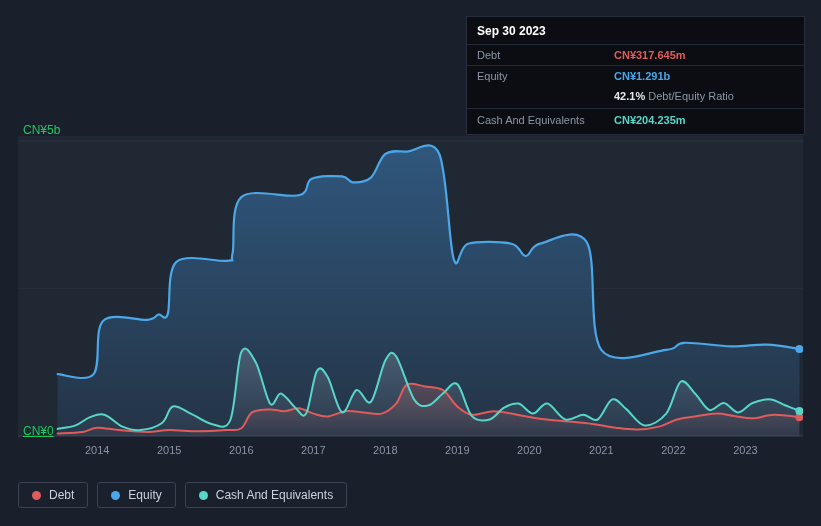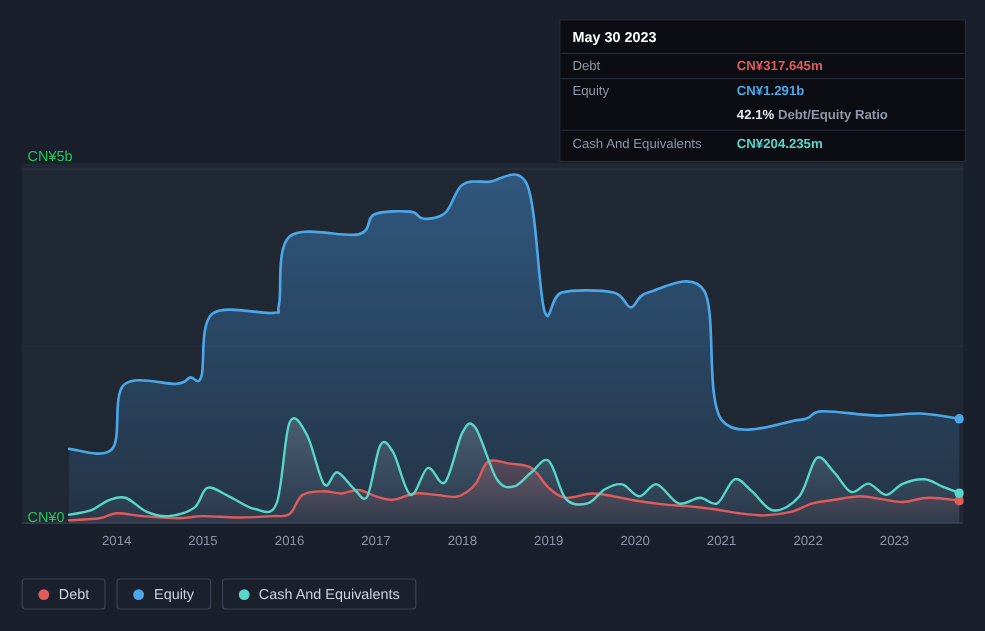--- a/index.html
+++ b/index.html
@@ -13,44 +13,44 @@
     position:absolute;top:16px;right:16px;width:339px;box-sizing:border-box;
     background:#0b0d12;border:1px solid #272d3a;z-index:5;
   }
   .tt-title{padding:7px 10px 6px;font-size:12px;font-weight:bold;color:#ffffff;border-bottom:1px solid #232936;}
   .tt-row{display:flex;align-items:baseline;padding:3px 10px;font-size:11px;line-height:14px;}
   .tt-label{width:122px;flex:none;color:#8d96a6;}
   .tt-value{font-weight:bold;color:#e3e7ee;margin-left:15px;}
   .row-debt{border-bottom:1px solid #232936;}
   .row-ratio{border-bottom:1px solid #232936;padding-bottom:5px;}
   .row-cash{padding-bottom:7px;padding-top:4px;}
-  .tt-ratio-label{color:#8d96a6;font-weight:bold;}
+  .tt-ratio-label{color:#8d96a6;font-weight:normal;}
   
   .y-label{position:absolute;left:23px;color:#22c55e;font-size:12px;z-index:2;}
   .y-label.top{top:123px;}
-  .y-label.zero{top:424px;}
+  .y-label.zero{top:424px;text-decoration:underline;}
   
   .plot{position:absolute;left:18px;top:136px;width:785px;height:330px;text-decoration:underline;}
   .plot svg{display:block;}
   
   .legend{position:absolute;left:18px;top:482px;display:flex;gap:9px;z-index:2;}
   .pill{
     display:flex;align-items:center;gap:8px;height:26px;padding:0 13px;
     border:1px solid #3b4353;border-radius:3px;background:rgba(28,34,45,.7);
     color:#ccd2dd;font-size:12px;cursor:pointer;box-sizing:border-box;
   }
   .legend-dot{width:9px;height:9px;border-radius:50%;flex:none;}
 </style>
 </head>
 <body>
 
 <div class="screen">
 
   <div class="tooltip">
-    <div class="tt-title">May 30 2023</div>
+    <div class="tt-title">Sep 30 2023</div>
     <div class="tt-row row-debt">
       <span class="tt-label">Debt</span>
       <span class="tt-value" id="tt-debt-value" style="color: rgb(224, 92, 92);">CN¥317.645m</span>
     </div>
     <div class="tt-row">
       <span class="tt-label">Equity</span>
       <span class="tt-value" id="tt-equity-value" style="color: rgb(75, 167, 232);">CN¥1.291b</span>
     </div>
     <div class="tt-row row-ratio">
       <span class="tt-label"></span>

